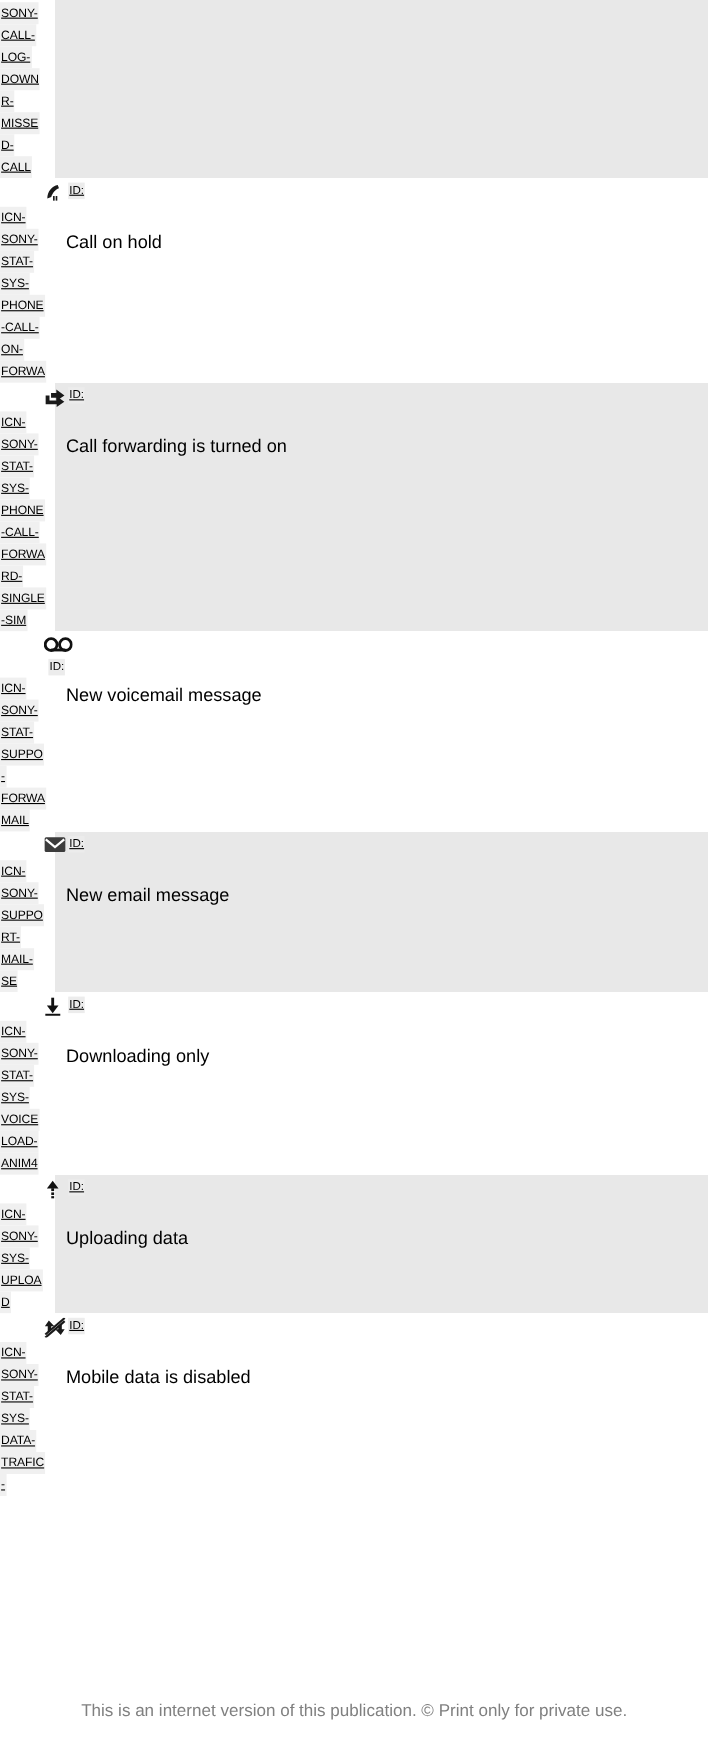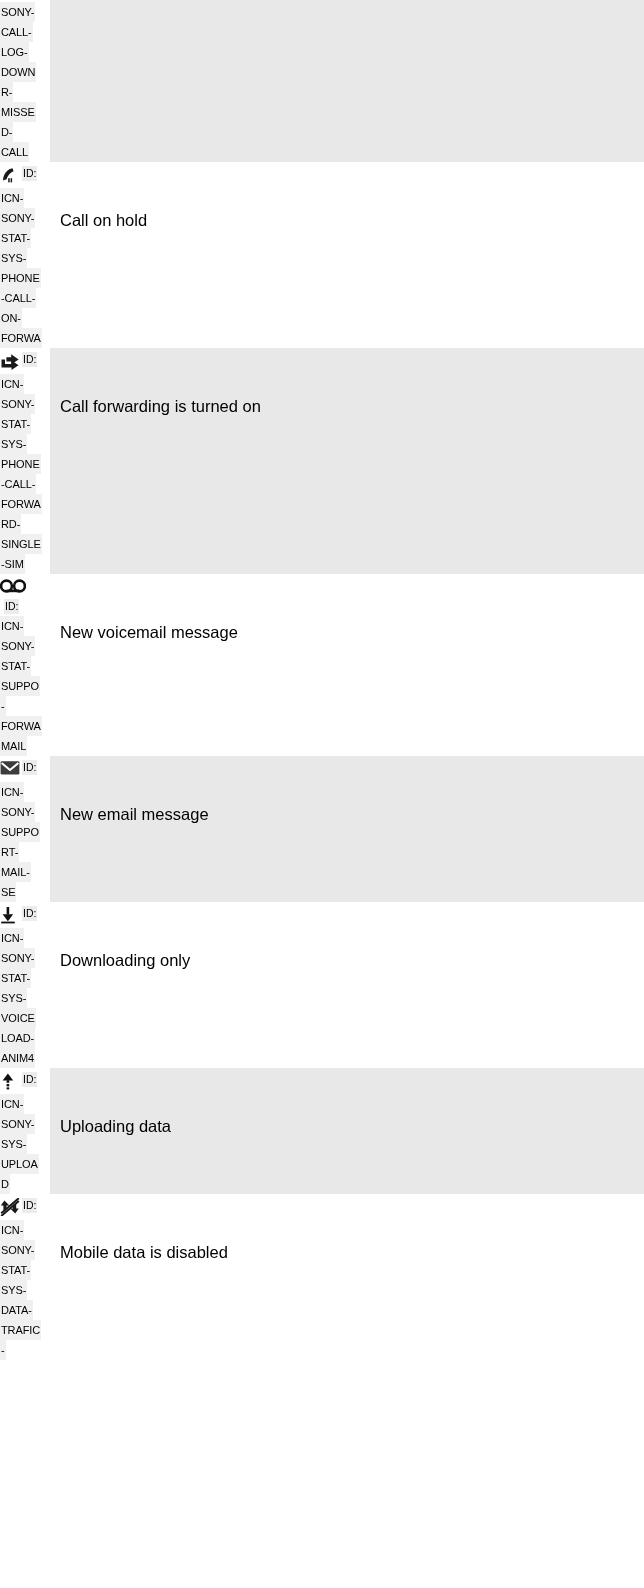--- a/index.html
+++ b/index.html
@@ -49,28 +49,30 @@
   .cell-desc {
     vertical-align: top;
     padding: 0;
   }
 
   
   .idbox {
     background: #ffffff;
     padding: 0 0 0 0;
     min-height: 100%;
+    text-decoration: underline;
   }
 
   .icon-line {
     display: flex;
     align-items: flex-start;
     gap: 2px;
     padding-top: 4px;
     min-height: 20px;
+    margin-left: 40px;
   }
 
   .icon-glyph {
     width: 20px;
     height: 18px;
     flex: 0 0 20px;
     display: block;
   }
   .icon-glyph svg { display: block; }
 
@@ -350,13 +352,14 @@
             </div>
           </td>
           <td class="cell-desc">
             <div class="desc">Mobile data is disabled</div>
           </td>
         </tr>
       </tbody>
   </table>
 
 
+  <div class="footer-note">This is an internet version of this publication. © Print only for private use.</div>
 </div>
 
 </body></html>

